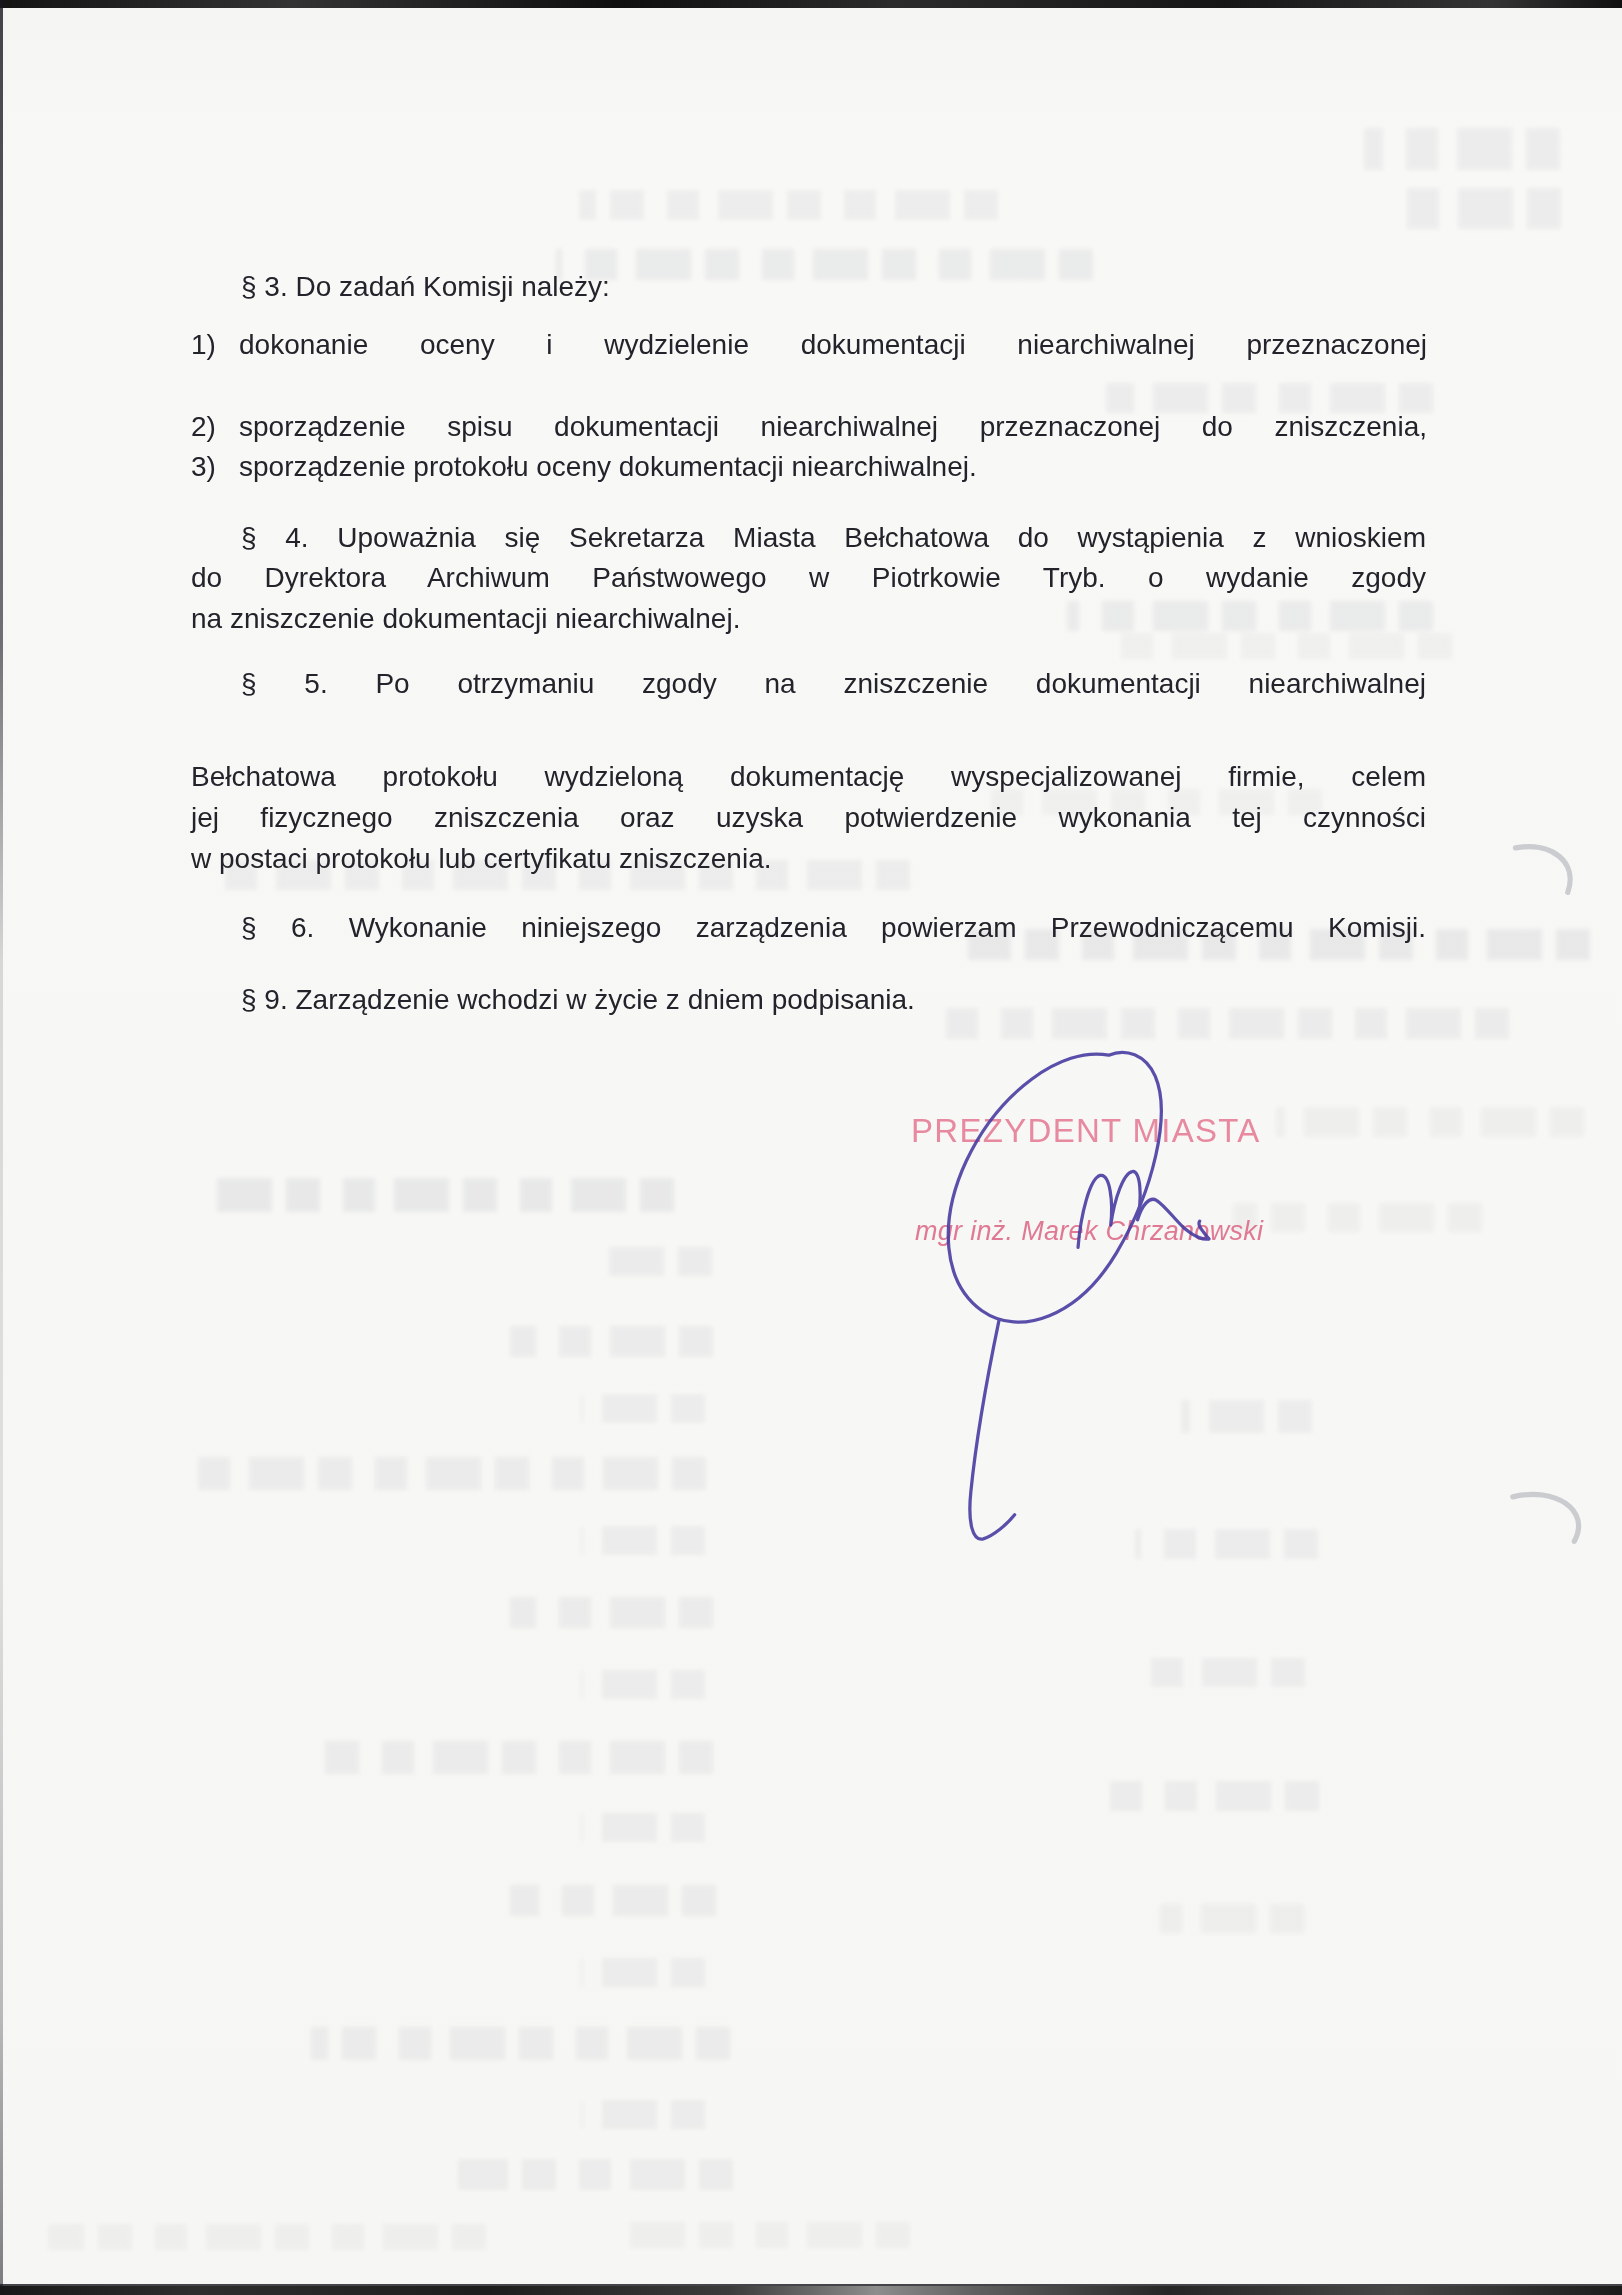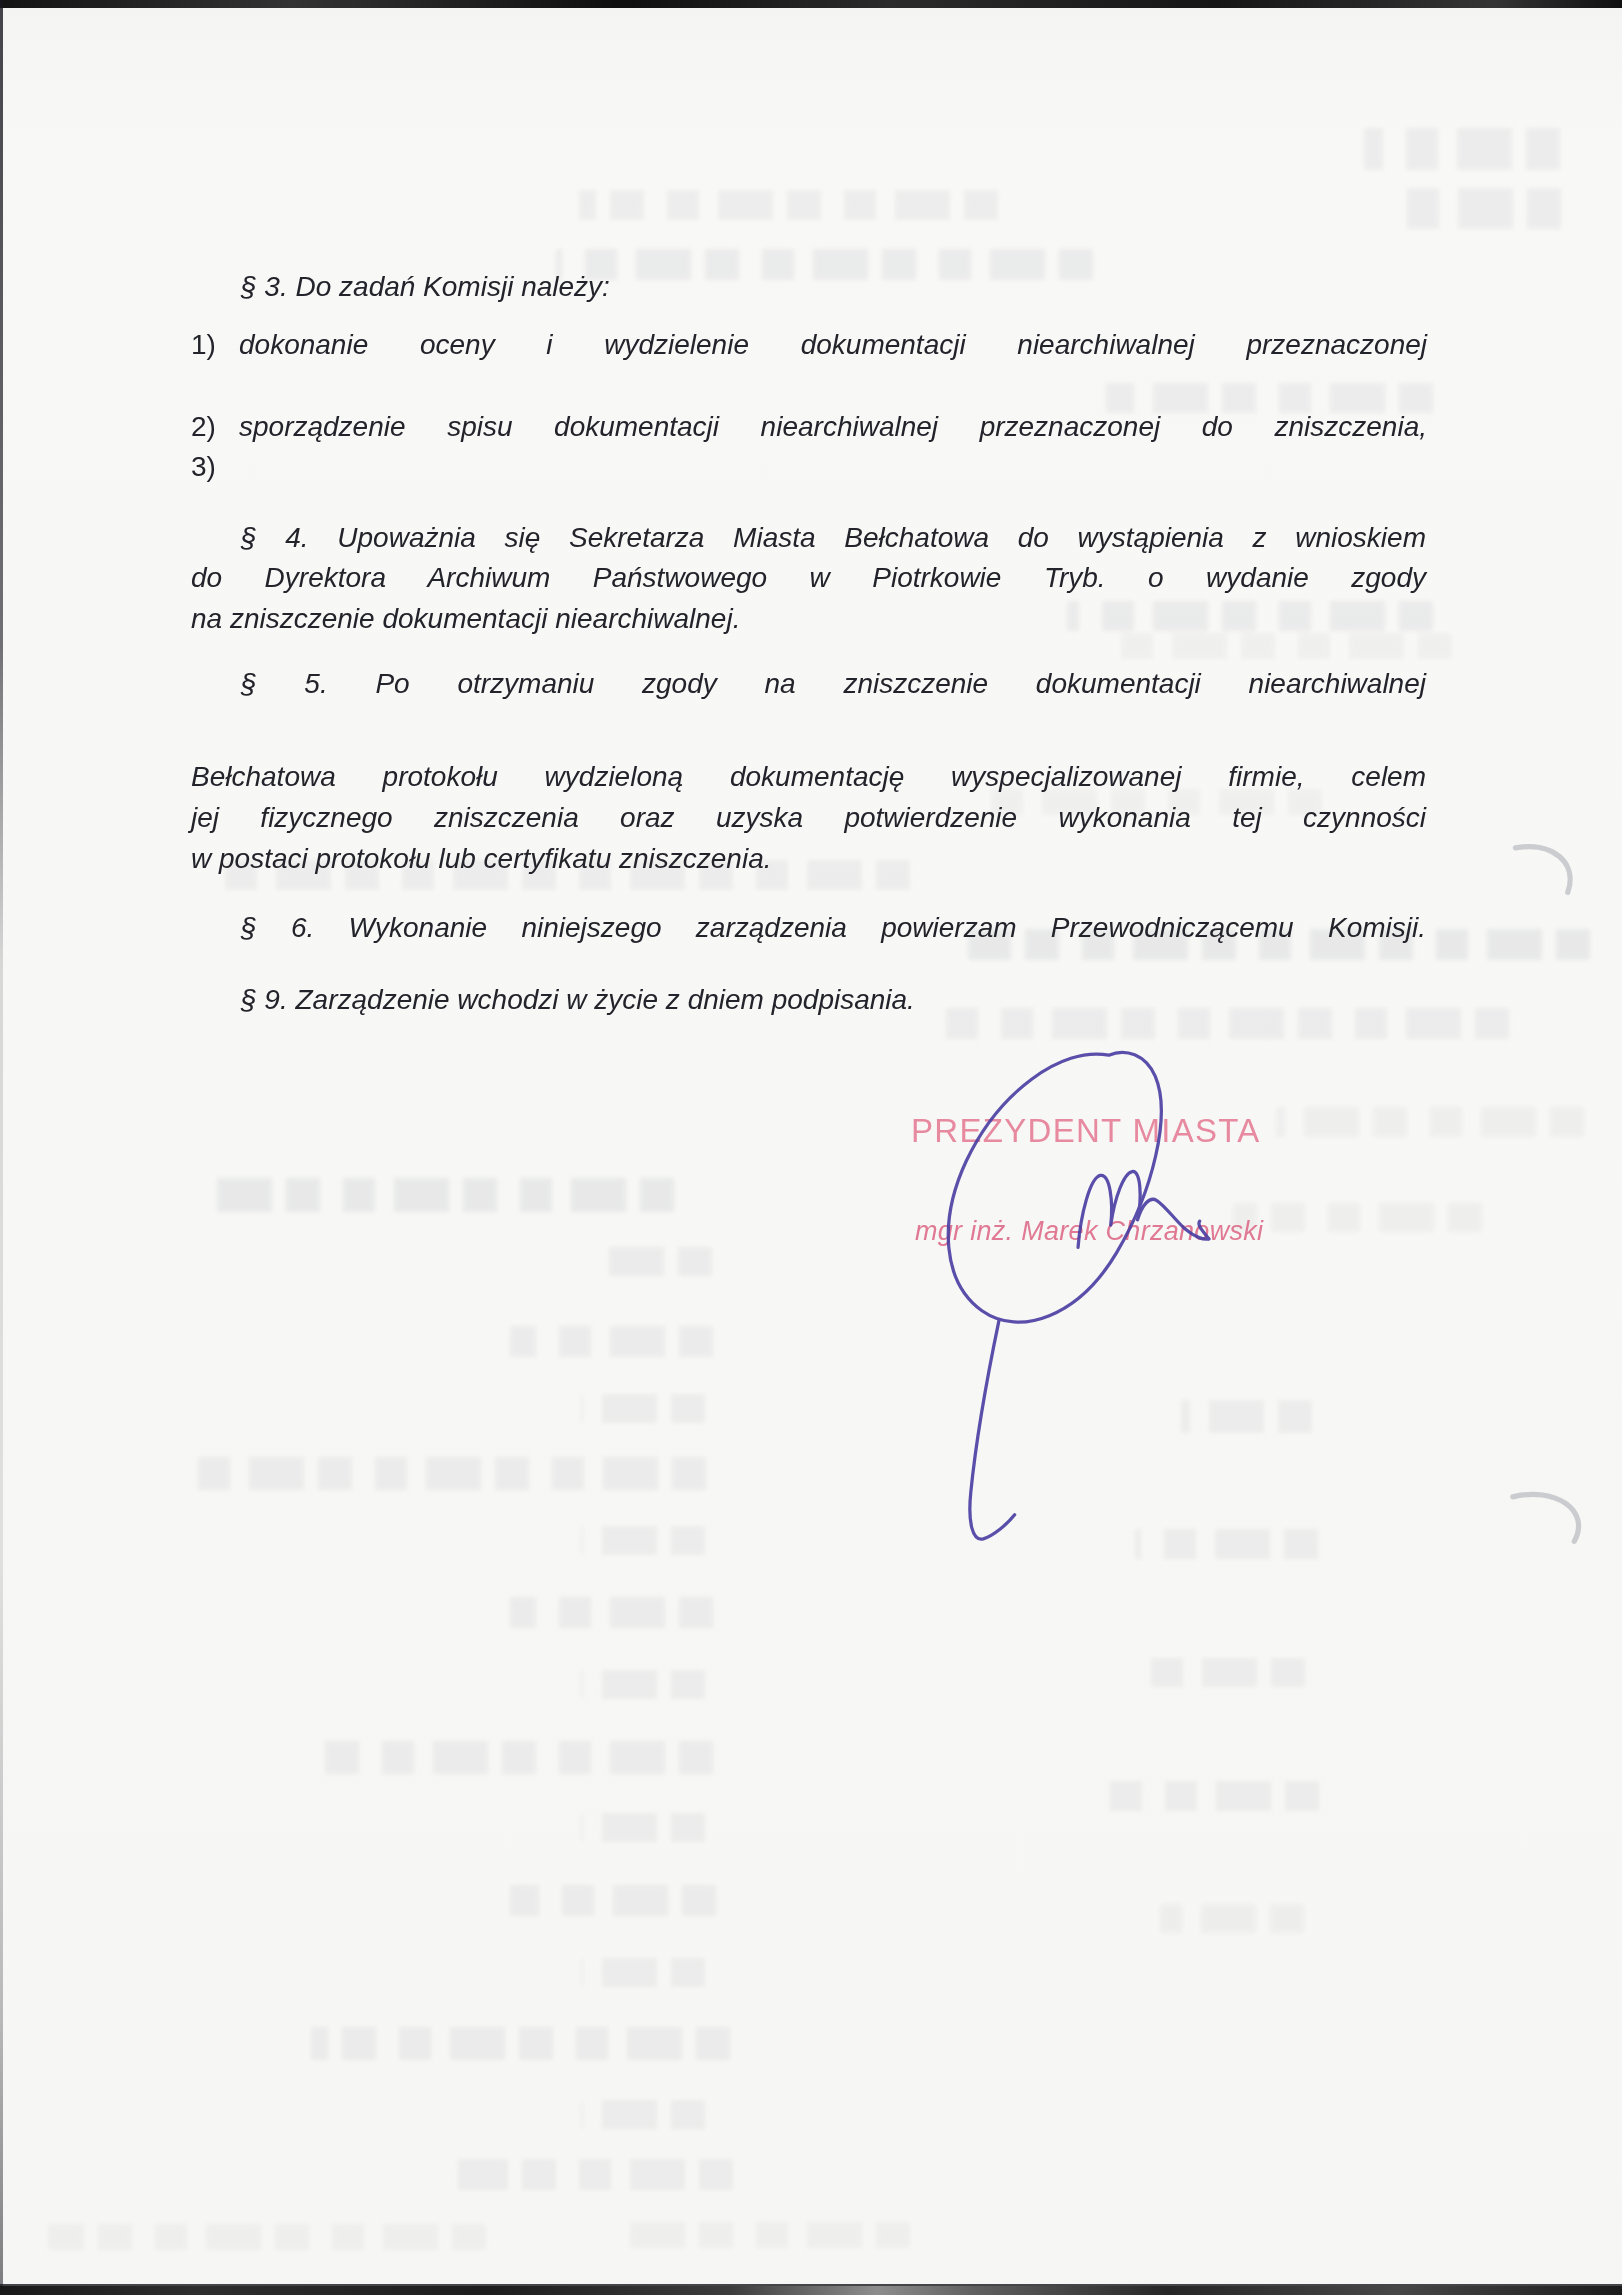--- a/index.html
+++ b/index.html
@@ -16,21 +16,21 @@
     background:linear-gradient(90deg,#191919 0%,#2e2e2e 12%,#1d1d1d 30%,#3c3c3c 45%,#8d8d8d 54%,#606060 60%,#262626 72%,#474747 86%,#1b1b1b 100%);}
   .edge-left{position:absolute;left:0;top:0;width:2.6px;height:2295px;
     background:linear-gradient(180deg,rgba(22,22,30,.8) 0%,rgba(22,22,30,.6) 28%,rgba(22,22,30,.14) 42%,rgba(22,22,30,.10) 68%,rgba(22,22,30,.28) 88%,rgba(22,22,30,.55) 100%);}
   
   #bleed-layer{position:absolute;left:0;top:0;width:1623px;height:2295px;pointer-events:none;}
   .bl{
     position:absolute;transform:scaleX(-1);filter:blur(2px);border-radius:2.6px;color:#6a7082;
     background-image:repeating-linear-gradient(90deg,currentColor 0 34px,transparent 34px 48px,currentColor 48px 103px,transparent 103px 122px,currentColor 122px 154px,transparent 154px 177px);
   }
   
-  .line{position:absolute;font-size:28px;line-height:34px;color:#23232b;white-space:nowrap;font-style:italic;}
+  .line{position:absolute;font-size:28px;line-height:34px;color:#23232b;white-space:nowrap;}
   .j{text-align:justify;text-align-last:justify;white-space:normal;}
   .wb{left:239px;width:1188px;}
   .wf{left:191px;width:1235px;}
   .ind{text-indent:50px;}
   .marker{position:absolute;left:191px;font-size:28px;line-height:34px;color:#23232b;}
   
   .stamp-title{position:absolute;left:911px;top:1112px;font-size:33px;letter-spacing:1.3px;
     color:#e4718d;opacity:.82;white-space:nowrap;}
   .stamp-name{position:absolute;left:915px;top:1216px;font-size:27px;font-style:italic;
     letter-spacing:0.3px;color:#dd6483;opacity:.85;white-space:nowrap;}
@@ -82,20 +82,21 @@
 
   <div class="line" style="top:270px;left:241px">§ 3. Do zadań Komisji należy:</div>
 
   <div class="marker" style="top:328px">1)</div>
   <div class="line j wb" style="top:328px">dokonanie oceny i wydzielenie dokumentacji niearchiwalnej przeznaczonej</div>
 
   <div class="marker" style="top:410px">2)</div>
   <div class="line j wb" style="top:410px">sporządzenie spisu dokumentacji niearchiwalnej przeznaczonej do zniszczenia,</div>
 
   <div class="marker" style="top:450px">3)</div>
+  <div class="line" style="top:450px;left:239px">sporządzenie protokołu oceny dokumentacji niearchiwalnej.</div>
 
   <div class="line j wf ind" style="top:521px">§ 4. Upoważnia się Sekretarza Miasta Bełchatowa do wystąpienia z wnioskiem</div>
   <div class="line j wf" style="top:561px">do Dyrektora  Archiwum  Państwowego  w  Piotrkowie  Tryb.  o  wydanie  zgody</div>
   <div class="line" style="top:602px;left:191px">na zniszczenie dokumentacji niearchiwalnej.</div>
 
   <div class="line j wf ind" style="top:667px">§ 5. Po otrzymaniu zgody na zniszczenie dokumentacji niearchiwalnej</div>
   <div class="line j wf" style="top:760px">Bełchatowa protokołu wydzieloną dokumentację wyspecjalizowanej firmie, celem</div>
   <div class="line j wf" style="top:801px">jej fizycznego zniszczenia oraz uzyska potwierdzenie wykonania tej czynności</div>
   <div class="line" style="top:842px;left:191px">w postaci protokołu lub certyfikatu zniszczenia.</div>
 

